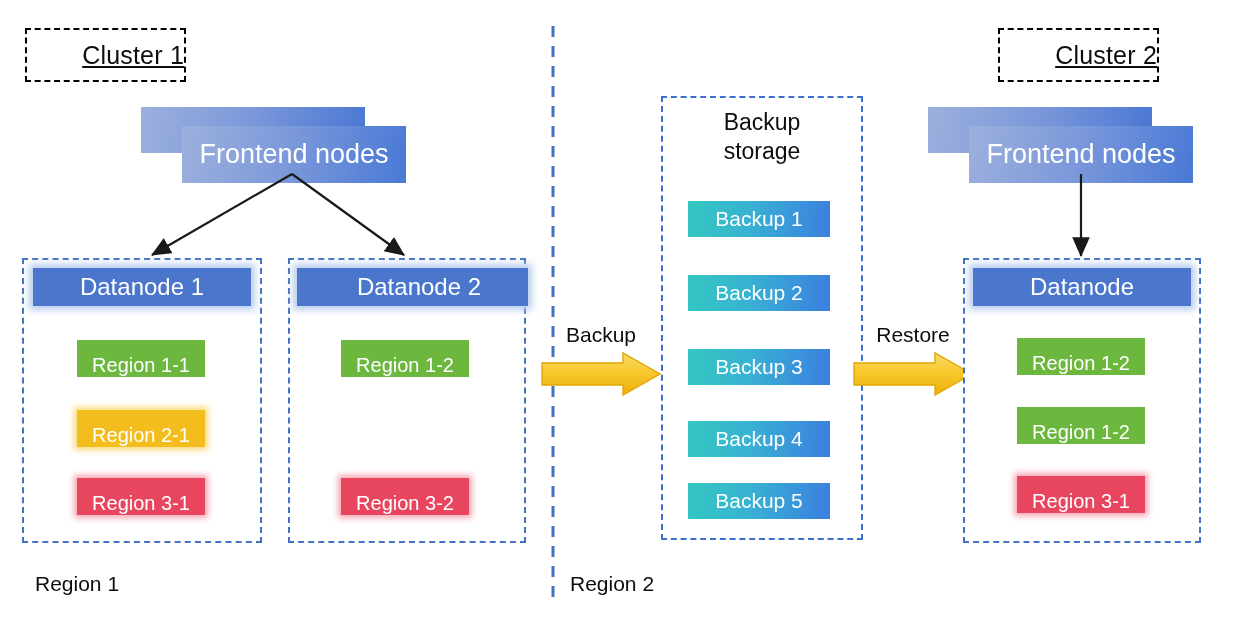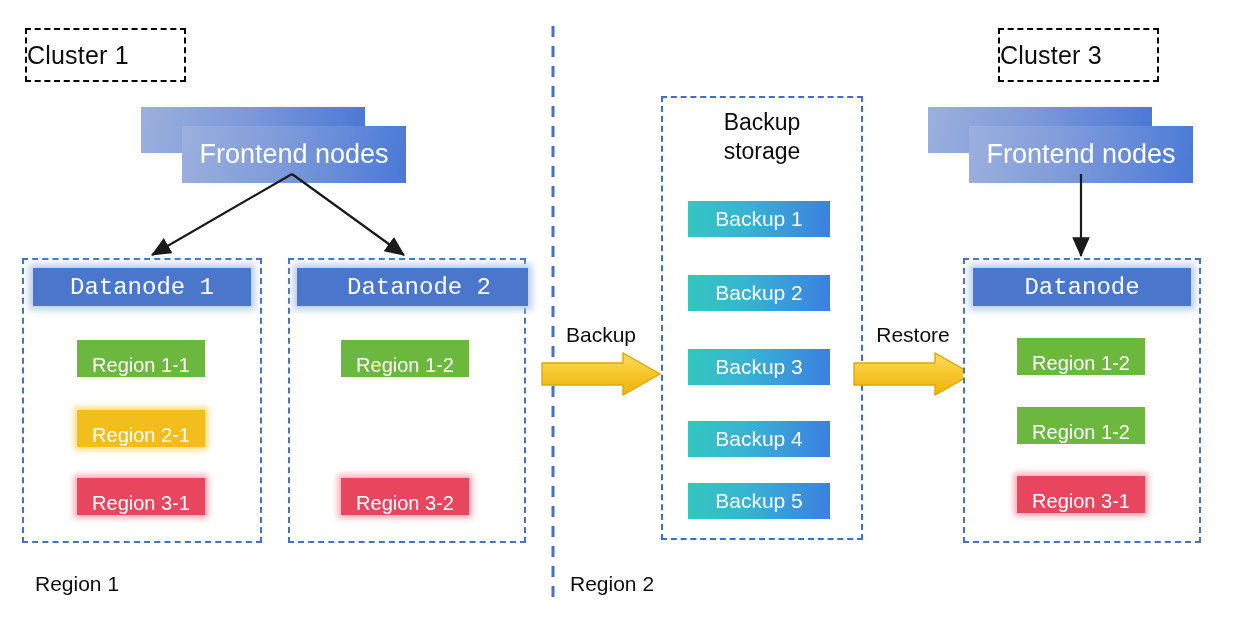--- a/index.html
+++ b/index.html
@@ -18,24 +18,25 @@
     overflow: hidden;
   }
 
   
   .cluster-label {
     position: absolute;
     border: 2.5px dashed #000000;
     background: transparent;
     display: flex;
     align-items: center;
-    justify-content: flex-start;
+    justify-content: flex-end;
     font-size: 25px;
     color: #0d0d0d;
     letter-spacing: 0.2px;
+    text-decoration: underline;
   }
 
   
   .frontend {
     position: absolute;
   }
   .frontend .card-back {
     position: absolute;
     left: 0;
     top: 0;
@@ -70,21 +71,20 @@
   .dn-header {
     position: absolute;
     background: #4a76cc;
     display: flex;
     align-items: center;
     justify-content: center;
     color: #ffffff;
     font-size: 24px;
     box-shadow: 0 0 7px 4px rgba(173, 196, 236, 0.85);
     white-space: nowrap;
-    font-family: Liberation Mono, monospace;
   }
 
   
   .region {
     position: absolute;
     display: flex;
     align-items: flex-end;
     justify-content: center;
     color: #ffffff;
     font-size: 20px;
@@ -249,21 +249,21 @@
           <stop offset="0%" stop-color="#fbd96a"></stop>
           <stop offset="45%" stop-color="#f7c92e"></stop>
           <stop offset="100%" stop-color="#efaf0c"></stop>
         </linearGradient>
       </defs>
       <path d="M1,11 L82,11 L82,1 L119,22 L82,43 L82,33 L1,33 Z" fill="url(#gold2)" stroke="#e0a700" stroke-width="1.4"></path>
     </svg>
   </div>
 
   <div class="cluster-label" style="left:998px; top:28px; width:157px; height:50px;">
-    <span>Cluster 3</span>
+    <span>Cluster 2</span>
   </div>
 
   <div class="frontend" style="left:928px; top:107px; width:266px; height:66px;">
     <div class="card-back"></div>
     <div class="card-front">
       <span>Frontend nodes</span>
     </div>
   </div>
 
   <svg class="overlay">

